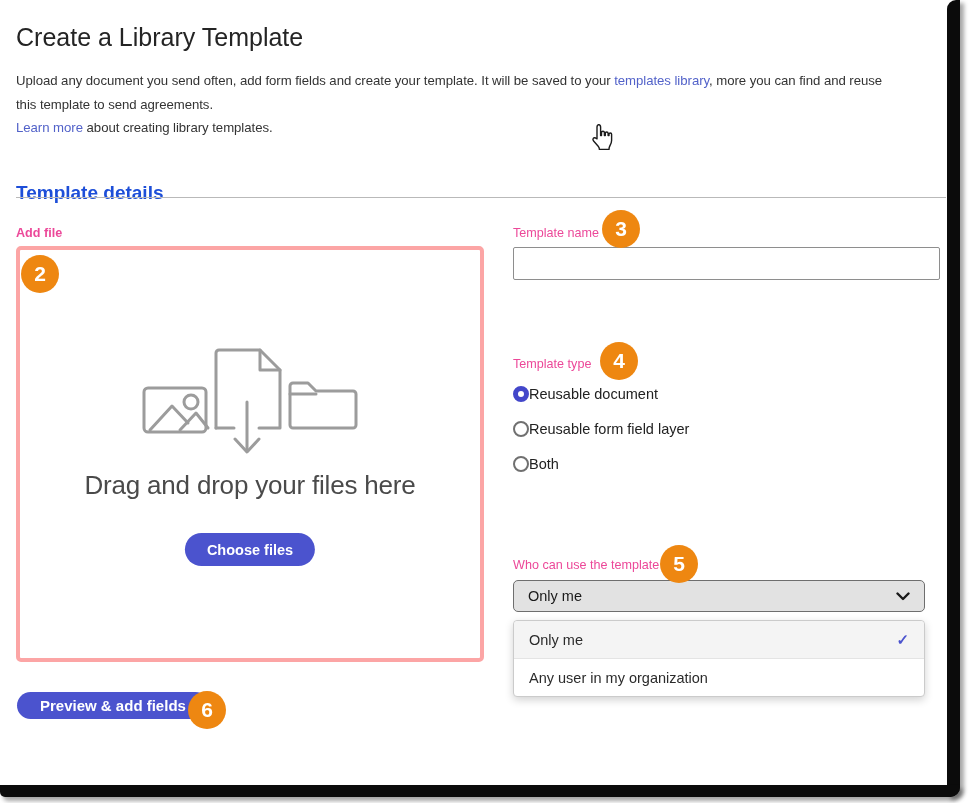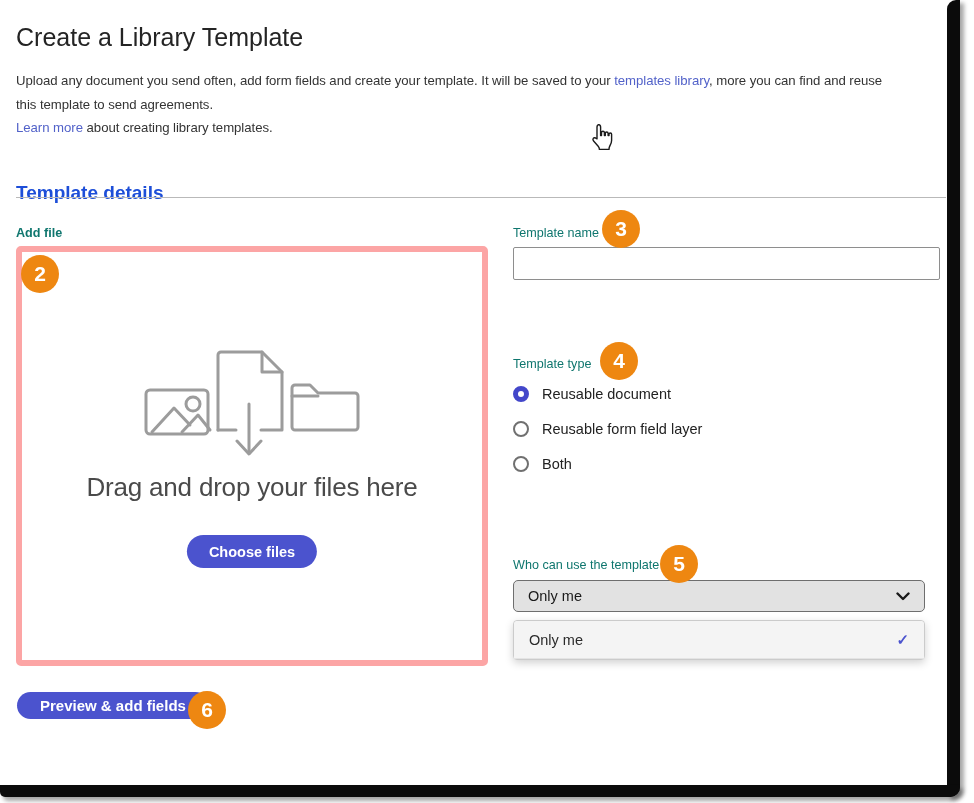--- a/index.html
+++ b/index.html
@@ -16,44 +16,44 @@
   
   .page-title{position:absolute;left:16px;top:6px;font-size:25px;font-weight:400;color:#242424;}
   .intro{position:absolute;left:16px;top:69px;font-size:13.2px;line-height:23.5px;color:#333;letter-spacing:-.05px;white-space:nowrap;}
   .intro p{margin:0;}
   a.link{color:var(--link);text-decoration:none;cursor:pointer;}
 
   .section-heading{position:absolute;left:16px;top:166px;font-size:19px;font-weight:700;color:#1d4ed8;}
   .section-rule{position:absolute;left:16px;top:197px;width:930px;border:none;border-top:1px solid #b9b9b9;margin:0;}
 
   
-  .field-label{position:absolute;font-size:12.6px;color:#0f766e;}
+  .field-label{position:absolute;font-size:12.6px;color:#ec4899;}
 
   
   .badge{position:absolute;width:38px;height:38px;border-radius:50%;background:var(--badge);
     color:#fff;font-size:21px;font-weight:700;display:flex;align-items:center;justify-content:center;z-index:6;}
 
   
   .dropzone{position:absolute;left:16px;top:246px;width:460px;height:408px;
-    border:6px solid #fca5a5;border-radius:5px;background:#fff;}
+    border:4px solid #fca5a5;border-radius:5px;background:#fff;}
   .dz-icons{position:absolute;top:94px;left:50%;transform:translateX(-50%);}
   .dz-text{position:absolute;top:220px;left:0;width:100%;text-align:center;
     font-size:26px;color:#4a4a4a;letter-spacing:-.2px;}
   .btn{background:var(--accent);color:#fff;font-weight:700;border:none;cursor:pointer;
     font-family:"Liberation Sans", sans-serif;}
   .choose-btn{position:absolute;top:283px;left:50%;transform:translateX(-50%);
     height:33px;padding:9px 22px;border-radius:17px;font-size:14.5px;}
   .preview-btn{position:absolute;left:17px;top:692px;height:27px;padding:0 23px;
     border-radius:18px;font-size:15px;}
 
   
   .name-input{position:absolute;left:513px;top:247px;width:409px;height:31px;
     border:1px solid #8e8e8e;border-radius:2px;background:#fff;font-size:14px;padding:0 8px;box-sizing:content-box;}
   .radio-group{position:absolute;left:513px;top:386px;}
-  .radio-row{display:flex;align-items:center;gap:13px;height:16px;margin-bottom:19px;cursor:pointer;}
+  .radio-row{display:flex;align-items:center;gap:0;height:16px;margin-bottom:19px;cursor:pointer;}
   .radio{width:16px;height:16px;border-radius:50%;background:#fff;border:2px solid #707070;box-sizing:border-box;flex:0 0 16px;}
   .radio.selected{border:5px solid var(--radio);}
   .radio-label{font-size:14.5px;color:#222;}
 
   .select-box{position:absolute;left:513px;top:580px;width:412px;height:32px;box-sizing:border-box;
     background:#e2e2e2;border:1px solid #6e6e6e;border-radius:5px;display:flex;align-items:center;
     justify-content:space-between;padding:0 14px;font-size:14.5px;color:#1a1a1a;cursor:pointer;}
   .dropdown-panel{position:absolute;left:513px;top:620px;width:412px;box-sizing:border-box;
     background:#fff;border:1px solid #cbcbcb;border-radius:4px;box-shadow:0 3px 8px rgba(0,0,0,.18);z-index:5;}
   .dd-item{height:37px;display:flex;align-items:center;justify-content:space-between;
@@ -136,20 +136,23 @@
   <svg width="14" height="9" viewBox="0 0 14 9">
     <path d="M1.5 1.5 L7 7 L12.5 1.5" fill="none" stroke="#1a1a1a" stroke-width="2.4" stroke-linecap="round" stroke-linejoin="round"></path>
   </svg>
 </div>
 
 <div class="dropdown-panel">
   <div class="dd-item checked">
     <span>Only me</span>
     <span class="dd-check">✓</span>
   </div>
+  <div class="dd-item">
+    <span>Any user in my organization</span>
+  </div>
 </div>
 
 <div class="badge" style="left:21px;top:255px;">2</div>
 <div class="badge" style="left:602px;top:210px;">3</div>
 <div class="badge" style="left:600px;top:342px;">4</div>
 <div class="badge" style="left:660px;top:545px;">5</div>
 <div class="badge" style="left:188px;top:691px;">6</div>
 
 <div class="frame-right"></div>
 <div class="frame-bottom"></div>

